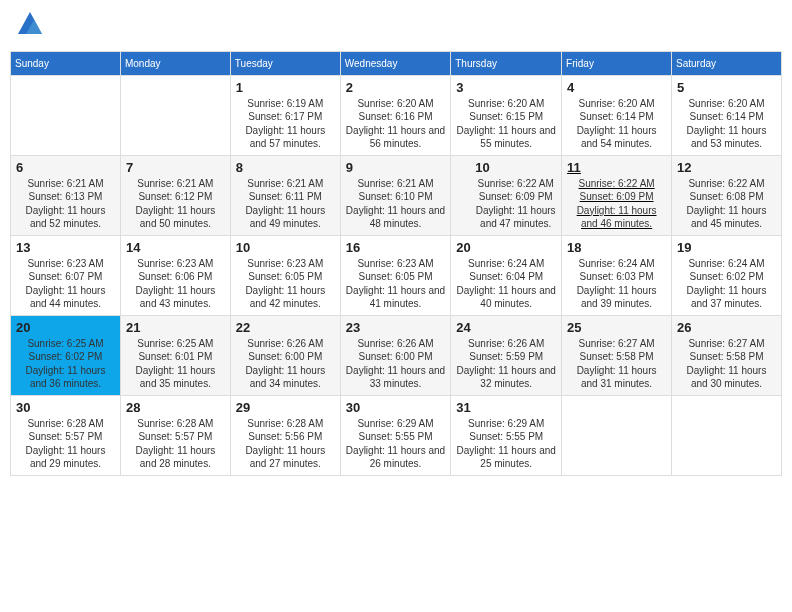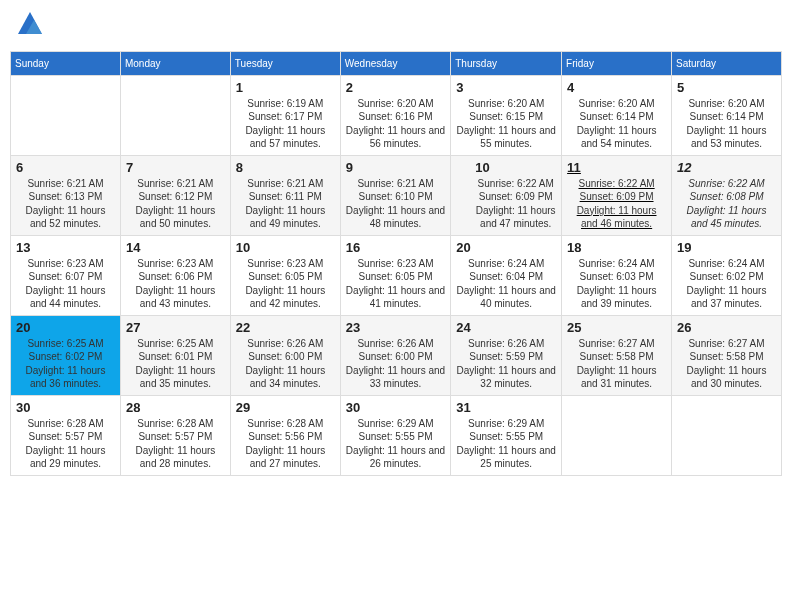--- a/index.html
+++ b/index.html
@@ -185,21 +185,21 @@
           <div class="day-info" style="white-space: pre-line;">Sunrise: 6:22 AM
 Sunset: 6:09 PM
 Daylight: 11 hours and 47 minutes.</div>
         </td>
         <td style="background: rgb(245, 245, 245); text-decoration: underline;">
           <div class="day-num">11</div>
           <div class="day-info" style="white-space: pre-line;">Sunrise: 6:22 AM
 Sunset: 6:09 PM
 Daylight: 11 hours and 46 minutes.</div>
         </td>
-        <td style="background: rgb(245, 245, 245); font-style: italic;">
+        <td style="background: rgb(245, 245, 245);">
           <div class="day-num">12</div>
           <div class="day-info" style="white-space: pre-line;">Sunrise: 6:22 AM
 Sunset: 6:08 PM
 Daylight: 11 hours and 45 minutes.</div>
         </td>
       </tr>
       <tr>
         <td>
           <div class="day-num">13</div>
           <div class="day-info" style="white-space: pre-line;">Sunrise: 6:23 AM
@@ -244,21 +244,21 @@
         </td>
       </tr>
       <tr>
         <td style="background: #0ea5e9;">
           <div class="day-num">20</div>
           <div class="day-info" style="white-space: pre-line;">Sunrise: 6:25 AM
 Sunset: 6:02 PM
 Daylight: 11 hours and 36 minutes.</div>
         </td>
         <td style="background: rgb(245, 245, 245);">
-          <div class="day-num">27</div>
+          <div class="day-num">21</div>
           <div class="day-info" style="white-space: pre-line;">Sunrise: 6:25 AM
 Sunset: 6:01 PM
 Daylight: 11 hours and 35 minutes.</div>
         </td>
         <td style="background: rgb(245, 245, 245);">
           <div class="day-num">22</div>
           <div class="day-info" style="white-space: pre-line;">Sunrise: 6:26 AM
 Sunset: 6:00 PM
 Daylight: 11 hours and 34 minutes.</div>
         </td>

